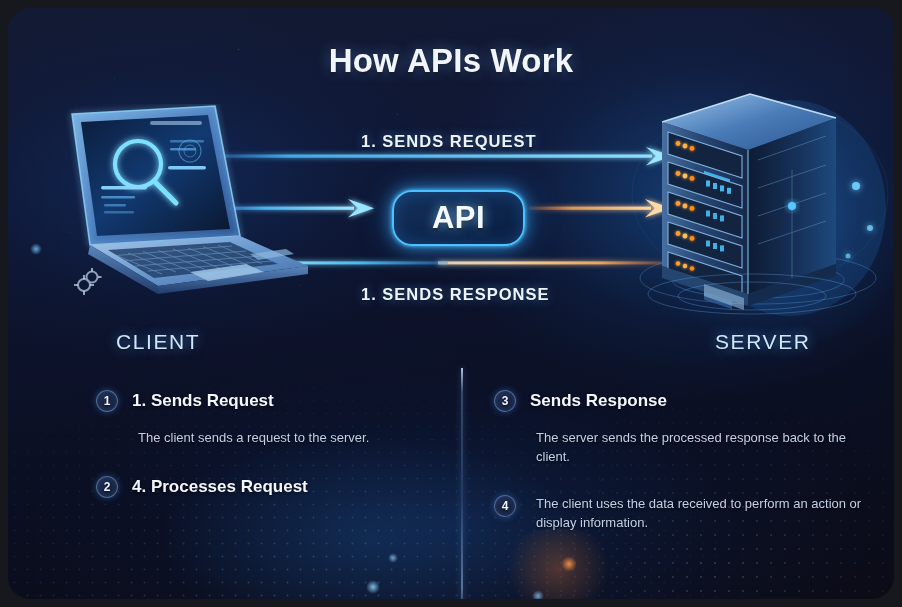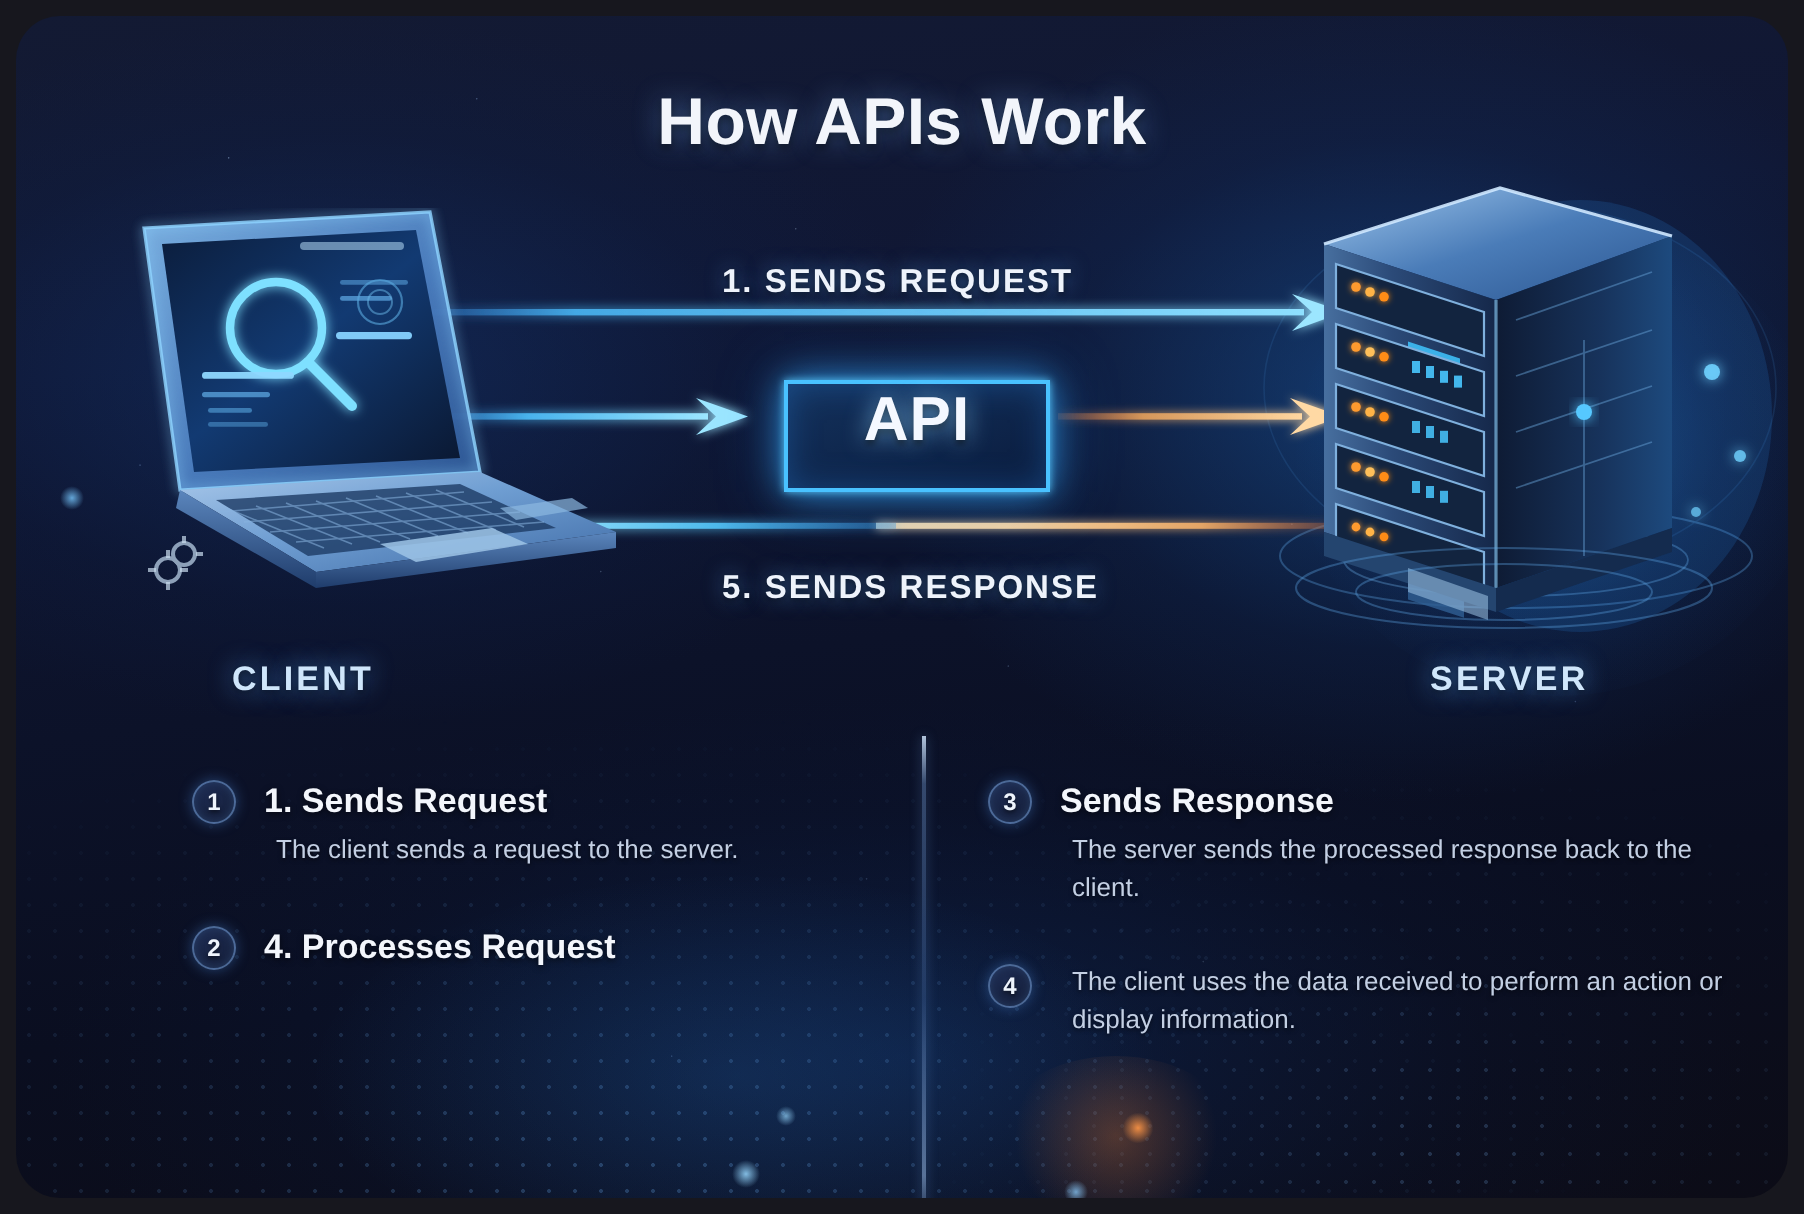--- a/index.html
+++ b/index.html
@@ -85,41 +85,41 @@
     color: #eef3fb;
     text-shadow: 0 0 10px rgba(90,160,240,0.6), 0 1px 3px rgba(0,0,0,0.8);
     white-space: nowrap;
   }
   #label-req  { left: 353px; top: 124px; }
   #label-res  { left: 353px; top: 277px; }
 
   
   .endpoint-label {
     position: absolute;
-    font-size: 17px; font-weight: bold; letter-spacing: 1.6px;
+    font-size: 21px; font-weight: normal; letter-spacing: 1.6px;
     color: #cfe6fb;
     text-shadow: 0 0 12px rgba(90,170,255,0.75), 0 1px 3px rgba(0,0,0,0.7);
     white-space: nowrap;
   }
   #label-client { left: 108px; top: 322px; }
   #label-server { left: 707px; top: 322px; }
 
   
   #api-box {
     position: absolute; left: 384px; top: 182px;
     width: 133px; height: 56px;
-    border-radius: 0;
+    border-radius: 20px;
     border: 2px solid #49c2ff;
     background: linear-gradient(160deg, rgba(20,52,96,0.92), rgba(10,28,62,0.95));
     box-shadow:
       0 0 4px rgba(90,205,255,0.9),
       0 0 16px rgba(60,175,255,0.70),
       0 0 34px rgba(40,150,255,0.42),
       inset 0 0 16px rgba(40,130,220,0.35);
-    display: flex; justify-content: center;
+    display: flex; align-items: center; justify-content: center;
   }
   #api-text {
     font-size: 31px; font-weight: bold; letter-spacing: 0.5px;
     color: #f4f8ff;
     text-shadow: 0 0 12px rgba(140,210,255,0.75), 0 2px 3px rgba(0,0,0,0.65);
   }
 
   
   #arrows { position: absolute; inset: 0; pointer-events: none; }
 
@@ -152,21 +152,21 @@
     font-size: 12px; font-weight: bold; color: #eef4fc;
     text-shadow: 0 1px 2px rgba(0,0,0,0.6);
   }
   .step-title {
     margin-left: 36px;
     font-size: 17px; font-weight: bold; color: #f3f6fc;
     text-shadow: 0 1px 3px rgba(0,0,0,0.6);
     line-height: 24px;
   }
   .step-desc {
-    margin-left: 42px; margin-top: 2px;
+    margin-left: 42px; margin-top: 15px;
     font-size: 13px; color: #c3cfe3;
     line-height: 19px; max-width: 322px;
     text-shadow: 0 1px 2px rgba(0,0,0,0.55);
   }
   #col-right .step-desc { max-width: 330px; }
 
   
   .illus { position: absolute; }
   #laptop { left: 42px; top: 96px; width: 270px; height: 200px; }
   #server { left: 632px; top: 80px; width: 250px; height: 230px; }
@@ -265,21 +265,21 @@
         <rect x="240" y="253.4" width="200" height="3.0" fill="url(#gradCyanRev)"></rect>
         <path d="M 248 246 L 222 255 L 248 264.5 L 238 255 Z" fill="#9ce6ff"></path>
       </g>
     </svg>
 
     <div id="api-box">
       <span id="api-text">API</span>
     </div>
 
     <div class="arrow-label" id="label-req">1. SENDS REQUEST</div>
-    <div class="arrow-label" id="label-res">5. SENDS RESPONSE</div>
+    <div class="arrow-label" id="label-res">1. SENDS RESPONSE</div>
 
     <svg class="illus" id="laptop" viewBox="0 0 270 200">
       <defs>
         <linearGradient id="lidOut" x1="0" y1="0" x2="1" y2="1">
           <stop offset="0%" stop-color="#7fb6e8"></stop>
             <stop offset="55%" stop-color="#4b7ec0"></stop>
           <stop offset="100%" stop-color="#2d5795"></stop>
         </linearGradient>
         <linearGradient id="screenBg" x1="0" y1="0" x2="1" y2="1">
           <stop offset="0%" stop-color="#0b1d3c"></stop>

